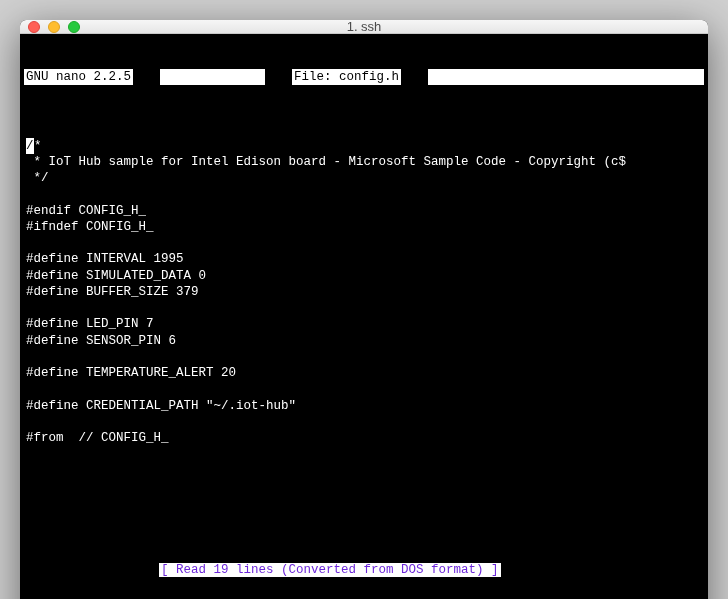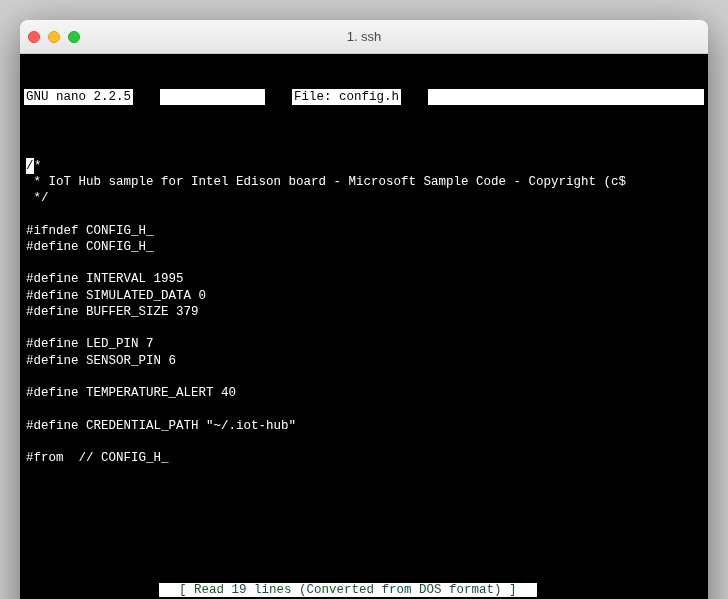--- a/index.html
+++ b/index.html
@@ -12,21 +12,21 @@
   padding: 20px;
 }
 .window {
   width: 688px;
   background: #000;
   border-radius: 6px;
   overflow: hidden;
   box-shadow: 0 10px 40px rgba(0,0,0,0.5);
 }
 .titlebar {
-  height: 34px;
+  height: 14px;
   background: linear-gradient(#f6f6f6, #e6e6e6);
   border-bottom: 1px solid #c8c8c8;
   display: flex;
   align-items: center;
   padding: 0 8px;
   position: relative;
 }
 .traffic-lights { display: flex; gap: 8px; }
 .light { width: 12px; height: 12px; border-radius: 50%; }
 .light.close { background: #ff5f56; border: 0.5px solid #e0443e; }
@@ -54,21 +54,21 @@
   gap: 27px;
 }
 .nano-header span { background: #fff; color: #000; }
 .nano-header .hdr-left { padding: 0 2px; }
 .nano-header .hdr-file { padding: 0 2px; }
 .nano-header .hdr-right { flex: 1; }
 .nano-header .gap { background: #fff; color: #000; }
 .code-body { padding: 4px 2px 2px 2px; min-height: 380px; }
 .cursor { background: #fff; color: #000; display: inline-block; width: 8px; }
 .status-line { text-align: left; }
-.status-inner { background: #fff; color: #14532d; padding: 0 20px; }
+.status-inner { background: #fff; color: #6d28d9; padding: 0 2px; }
 </style>
 </head>
 <body>
 
 <div class="window">
   <div class="titlebar">
     <div class="traffic-lights">
       <div class="light close"></div>
       <div class="light min"></div>
       <div class="light max"></div>
@@ -78,31 +78,31 @@
 
   <div class="terminal">
     <div class="nano-header">
       <span class="hdr-left">GNU nano 2.2.5</span><span class="gap">              </span><span class="hdr-file">File: config.h</span><span class="hdr-right gap"> </span>
     </div>
 
     <div class="code-body"><span><span class="cursor">/</span><span>*</span></span>
 <span> * IoT Hub sample for Intel Edison board - Microsoft Sample Code - Copyright (c$</span>
 <span> */</span>
 <span></span>
+<span>#endif CONFIG_H_</span>
 <span>#ifndef CONFIG_H_</span>
-<span>#define CONFIG_H_</span>
 <span></span>
 <span>#define INTERVAL 1995</span>
 <span>#define SIMULATED_DATA 0</span>
 <span>#define BUFFER_SIZE 379</span>
 <span></span>
 <span>#define LED_PIN 7</span>
 <span>#define SENSOR_PIN 6</span>
 <span></span>
-<span>#define TEMPERATURE_ALERT 40</span>
+<span>#define TEMPERATURE_ALERT 20</span>
 <span></span>
 <span>#define CREDENTIAL_PATH "~/.iot-hub"</span>
 <span></span>
 <span>#from  // CONFIG_H_</span>
 <span></span></div>
 
     <div class="status-line">                  <span class="status-inner">[ Read 19 lines (Converted from DOS format) ]</span></div>
 
     
   </div>

